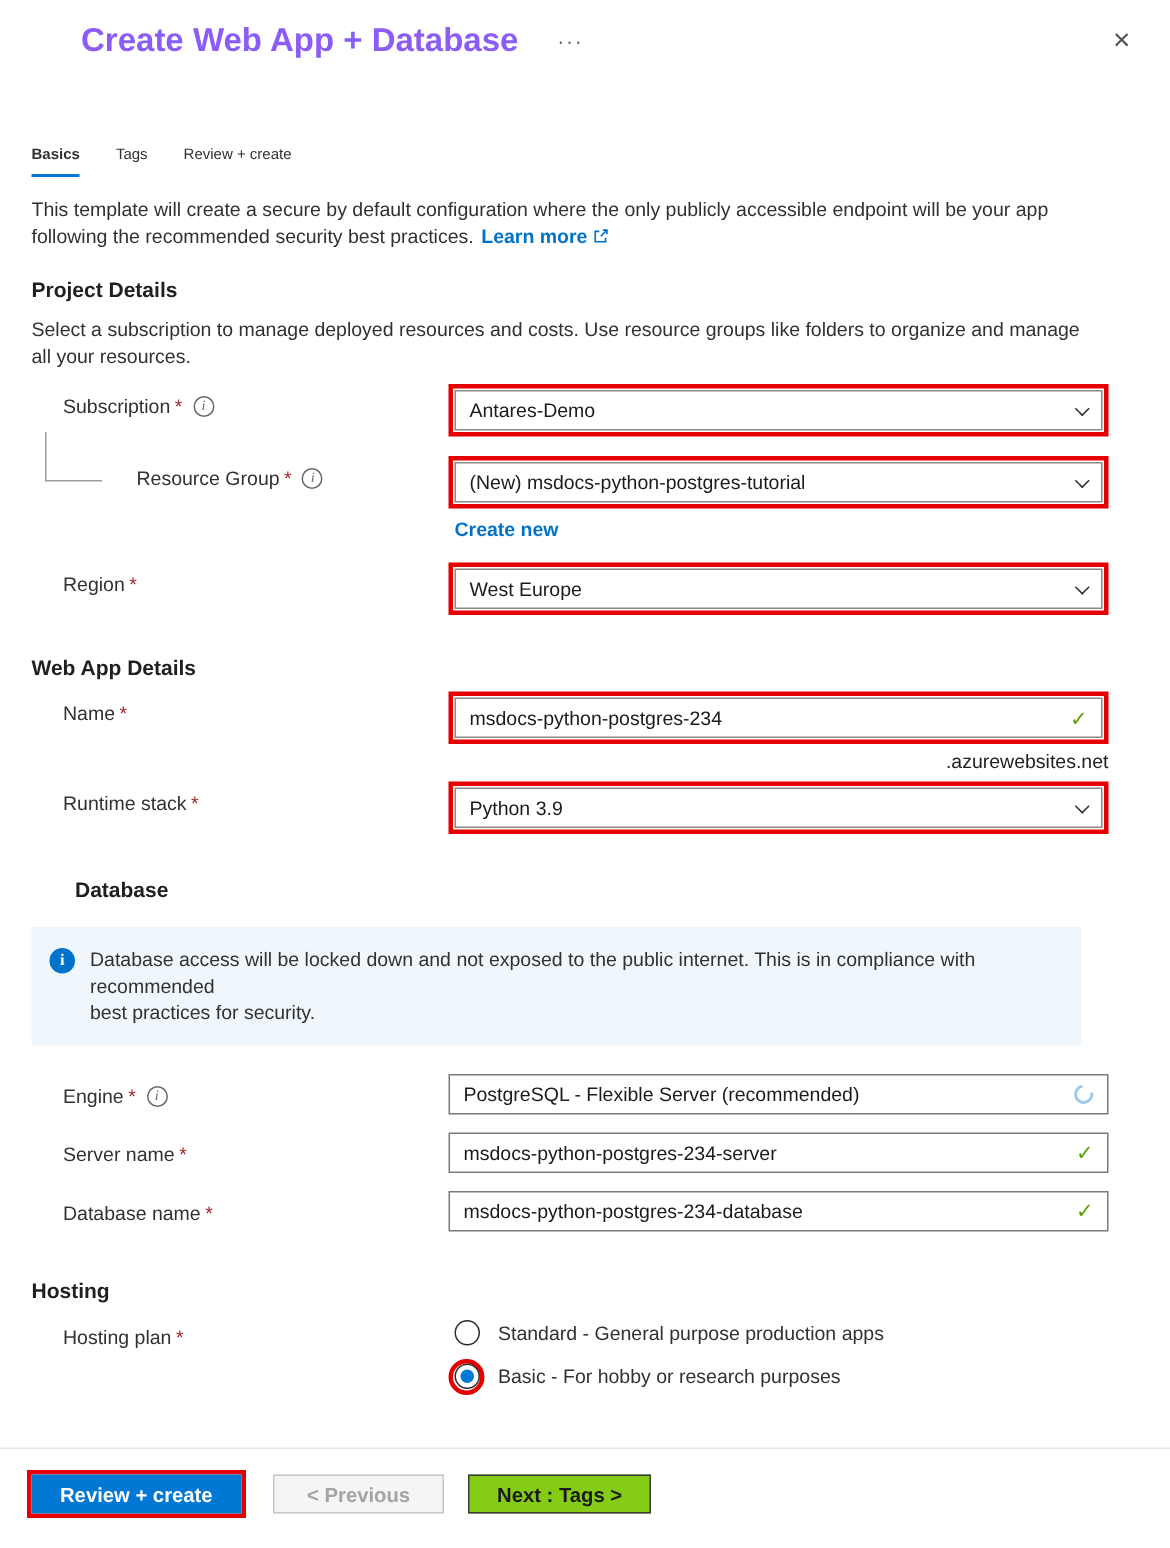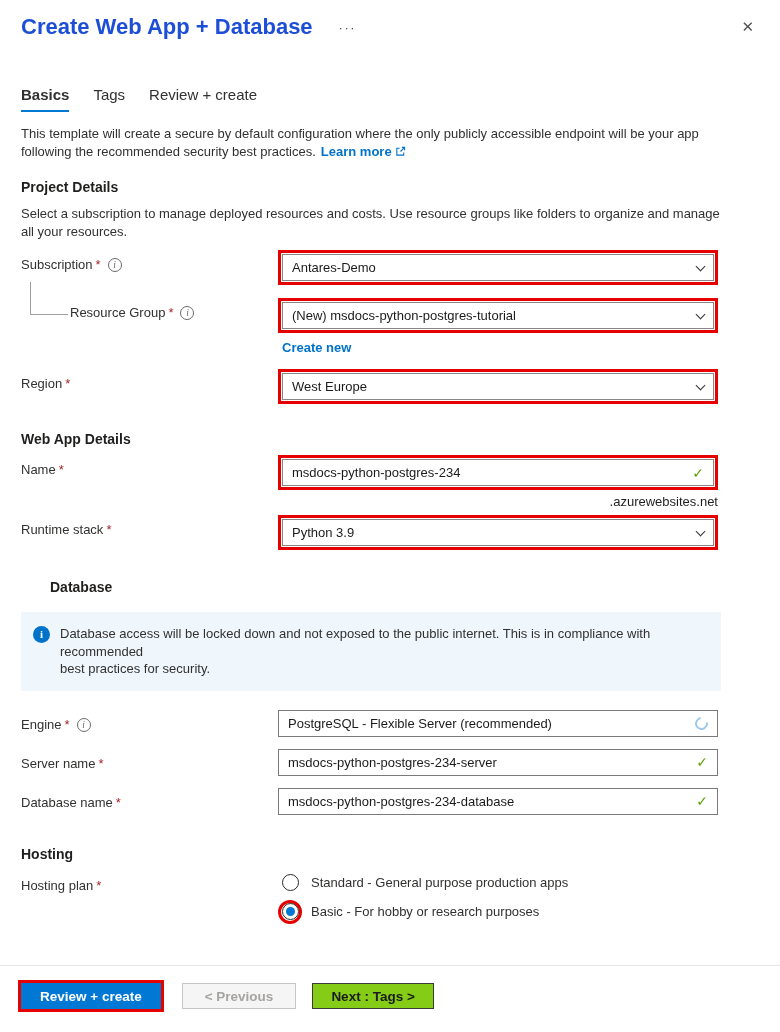--- a/index.html
+++ b/index.html
@@ -5,39 +5,39 @@
   * { margin:0; padding:0; box-sizing:border-box; }
   html,body { width:780px; height:1032px; }
   body {
     font-family:"Liberation Sans", sans-serif;
     background:#ffffff; color:#323130; position:relative; overflow:hidden;
   }
   .page { padding:12px 20px 0 21px; }
 
   
   .title-row { display:flex; align-items:center; height:30px; }
-  .title { font-size:22px; font-weight:700; color:#1d4ed8; }
+  .title { font-size:22px; font-weight:700; color:#8b5cf6;margin-left:33px; }
   .more-btn { margin-left:26px; color:#4a4a4a; font-size:13px; letter-spacing:1.5px; cursor:pointer; }
   .close-btn { margin-left:auto; margin-right:6px; font-size:15px; color:#555; cursor:pointer; }
 
   
-  .tabs { display:flex; gap:24px; margin-top:44px; font-size:15px; }
+  .tabs { display:flex; gap:24px; margin-top:56px; font-size:10px; }
   .tab { padding-bottom:7px; cursor:pointer; color:#323130; border-bottom:2px solid transparent; }
   .tab.active { font-weight:700; border-bottom-color:#0078d4; }
 
   
   .intro { margin-top:13px; font-size:13px; line-height:17.5px; white-space:pre-line; max-width:735px; }
   .link { color:#0072c9; text-decoration:none; cursor:pointer;font-weight:bold; }
   .learn-more { margin-left:5px; white-space:nowrap; }
   .section-h { font-size:14px; font-weight:700; color:#201f1e; }
   .h-project { margin-top:19px; }
   .desc { margin-top:10px; font-size:13px; line-height:17.5px; white-space:pre-line; max-width:735px; }
 
   
-  .form-row { display:flex; position:relative; }
+  .form-row { display:flex; position:relative;justify-content:center; }
   .label-col { width:257px; flex:none; padding-top:7px; font-size:13px; color:#323130;
                display:flex; align-items:flex-start; }
   .field-col { width:440px; flex:none; }
   .req { color:#a4262c; margin-left:3px; }
   .info-i { width:14px; height:14px; border:1px solid #6b6b6b; border-radius:50%; font-size:9.5px;
             display:inline-flex; align-items:center; justify-content:center; color:#6b6b6b;
             margin-left:7px; margin-top:1px; flex:none; cursor:pointer;
             font-family:"Liberation Serif", serif; font-style:italic; }
 
   .annotated { border:3px solid #e60000; padding:1px; }

